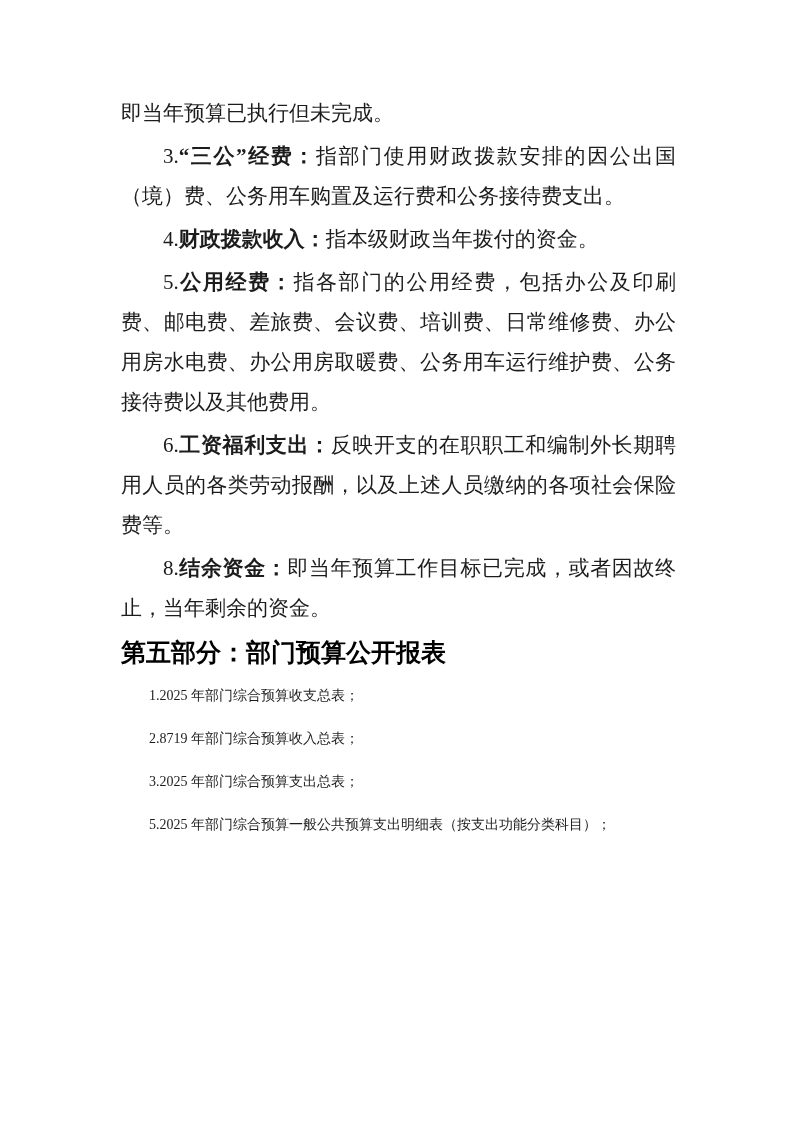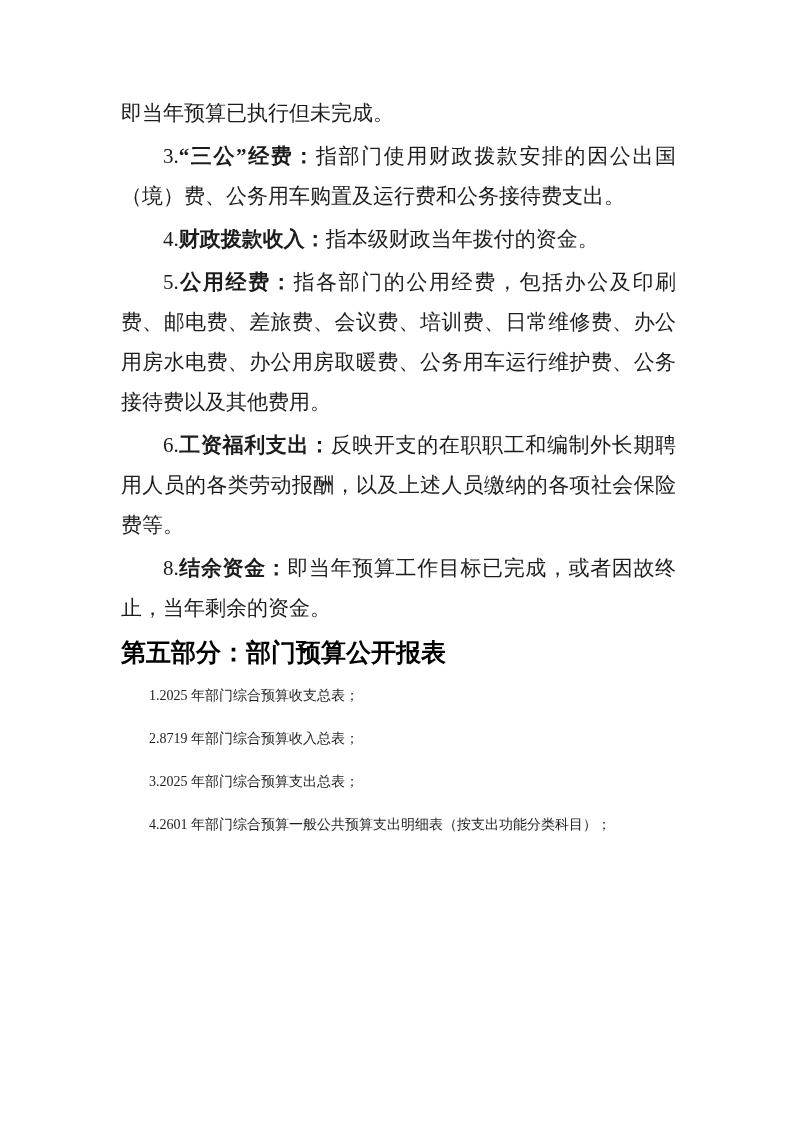--- a/index.html
+++ b/index.html
@@ -66,16 +66,16 @@
         <p class="body-para indent"><span class="seg-normal">4.</span><span class="seg-bold">财政拨款收入：</span><span class="seg-normal">指本级财政当年拨付的资金。</span></p>
         <p class="body-para indent"><span class="seg-normal">5.</span><span class="seg-bold">公用经费：</span><span class="seg-normal">指各部门的公用经费，包括办公及印刷费、邮电费、差旅费、会议费、培训费、日常维修费、办公用房水电费、办公用房取暖费、公务用车运行维护费、公务接待费以及其他费用。</span></p>
         <p class="body-para indent"><span class="seg-normal">6.</span><span class="seg-bold">工资福利支出：</span><span class="seg-normal">反映开支的在职职工和编制外长期聘用人员的各类劳动报酬，以及上述人员缴纳的各项社会保险费等。</span></p>
         <p class="body-para indent"><span class="seg-normal">8.</span><span class="seg-bold">结余资金：</span><span class="seg-normal">即当年预算工作目标已完成，或者因故终止，当年剩余的资金。</span></p>
       </div>
     <h2 class="section-heading">第五部分：部门预算公开报表</h2>
     <div id="report-list">
         <p class="report-item">1.2025 年部门综合预算收支总表；</p>
         <p class="report-item">2.8719 年部门综合预算收入总表；</p>
         <p class="report-item">3.2025 年部门综合预算支出总表；</p>
-        <p class="report-item">4.2601 年部门综合预算一般公共预算支出明细表（按支出功能分类科目）；</p>
+        <p class="report-item">5.2025 年部门综合预算一般公共预算支出明细表（按支出功能分类科目）；</p>
       </div>
   </div>
 </div>
 
 </body></html>

